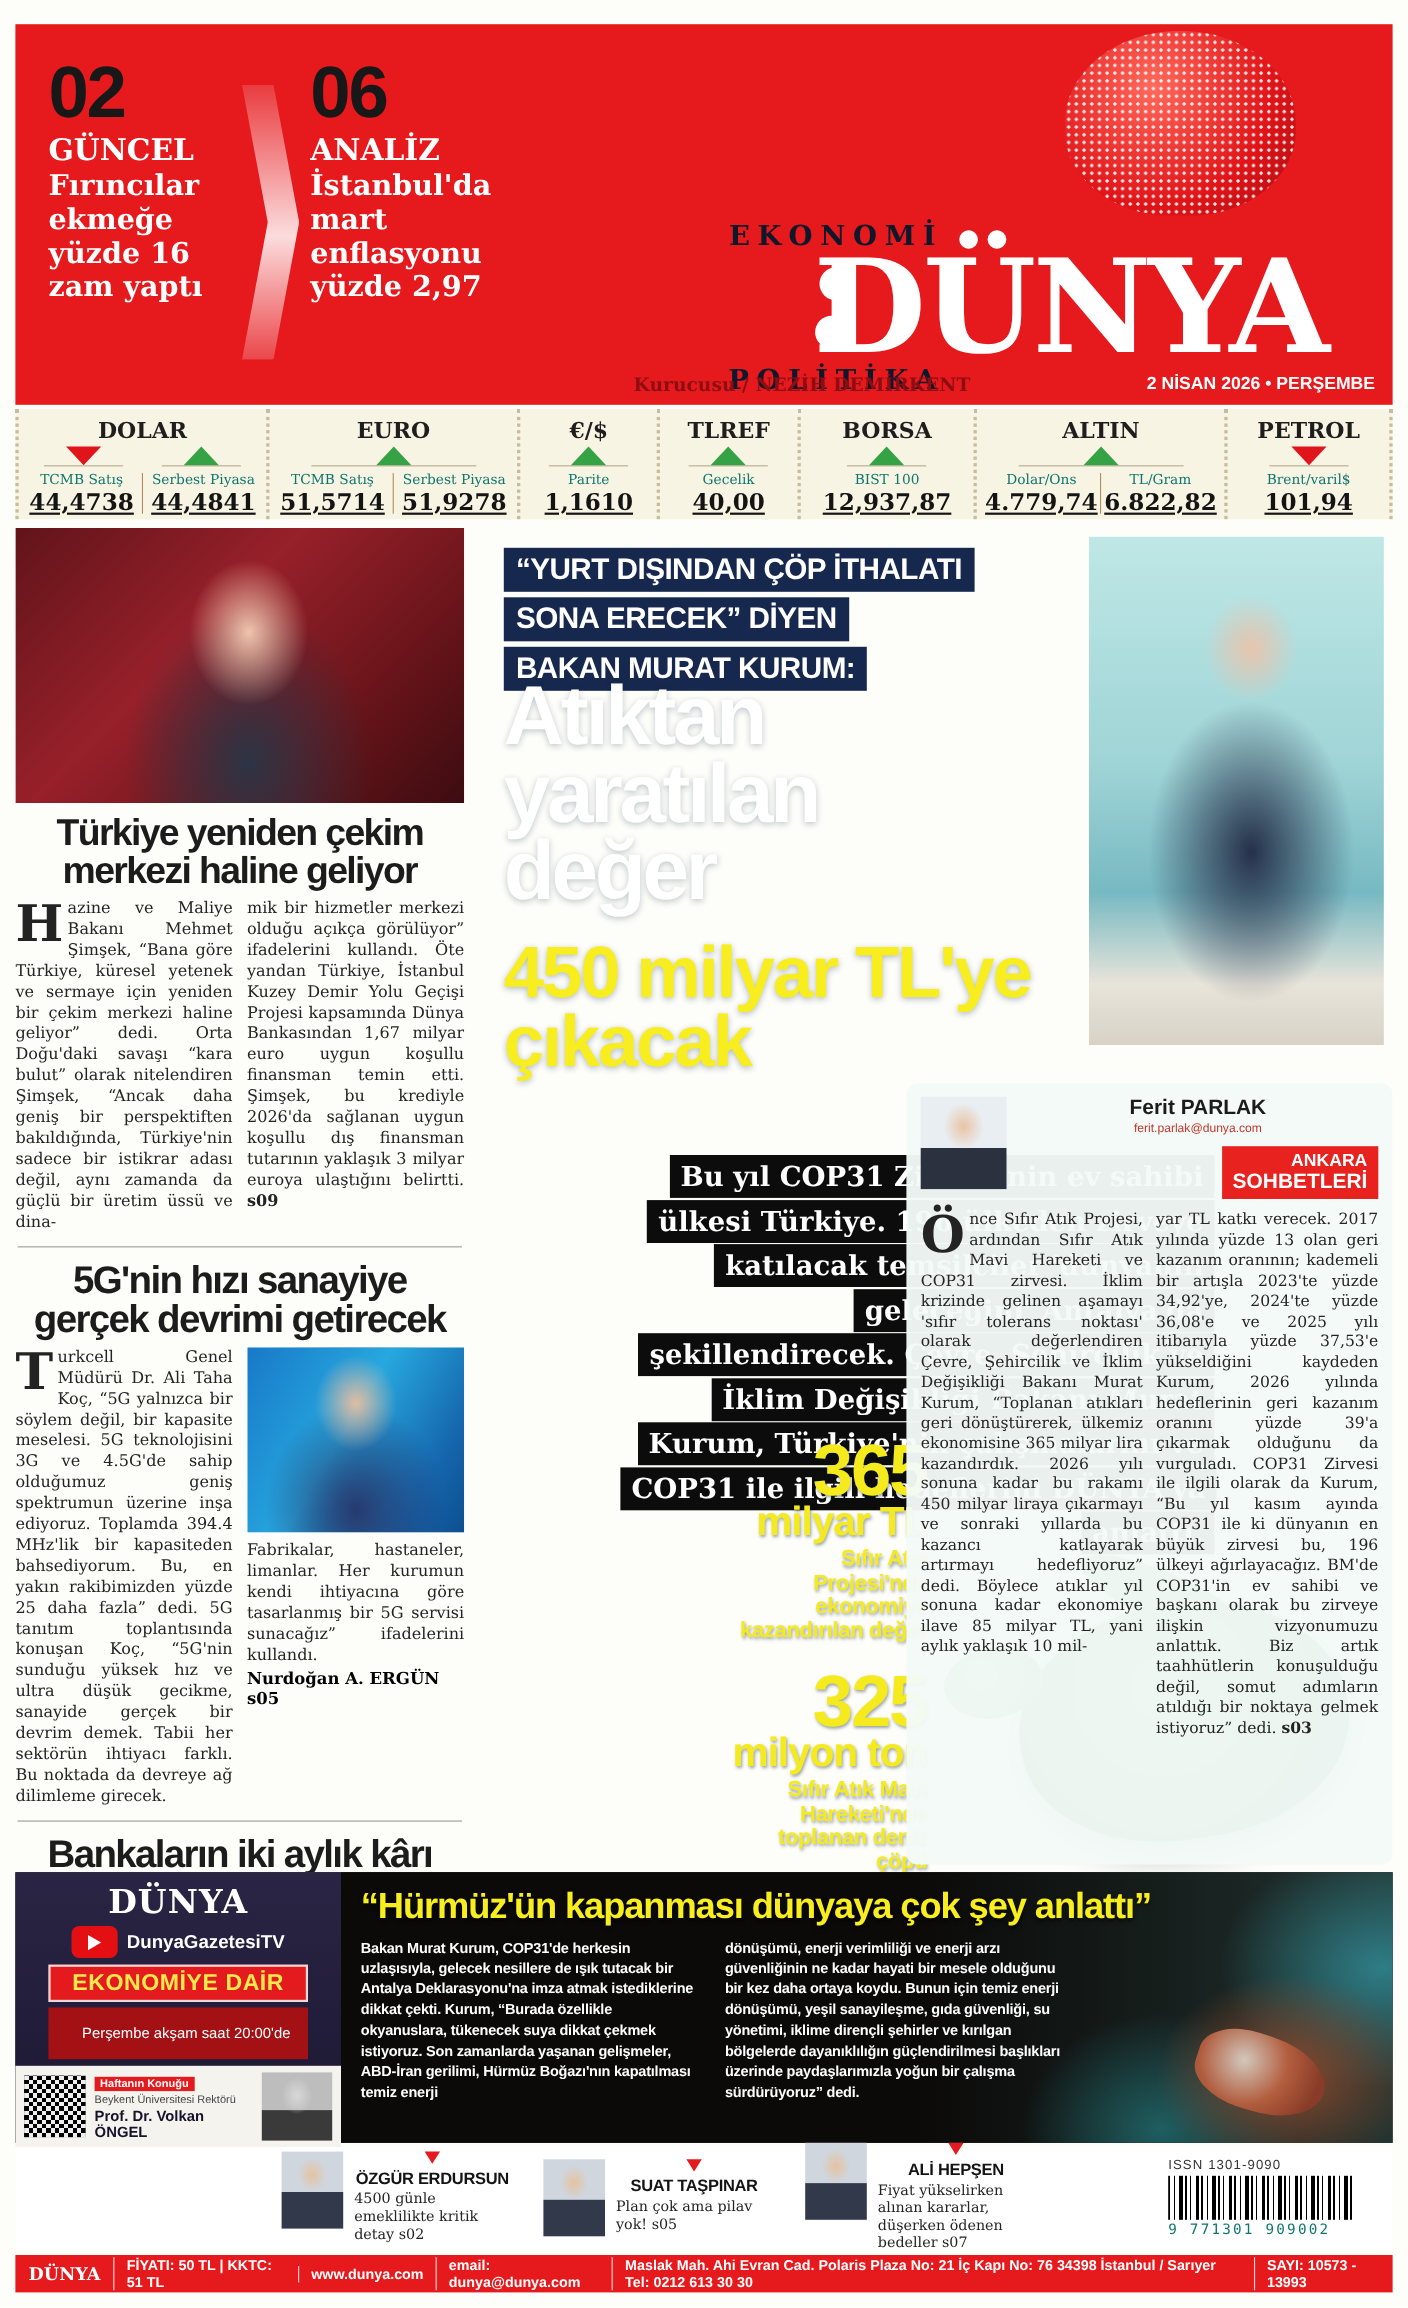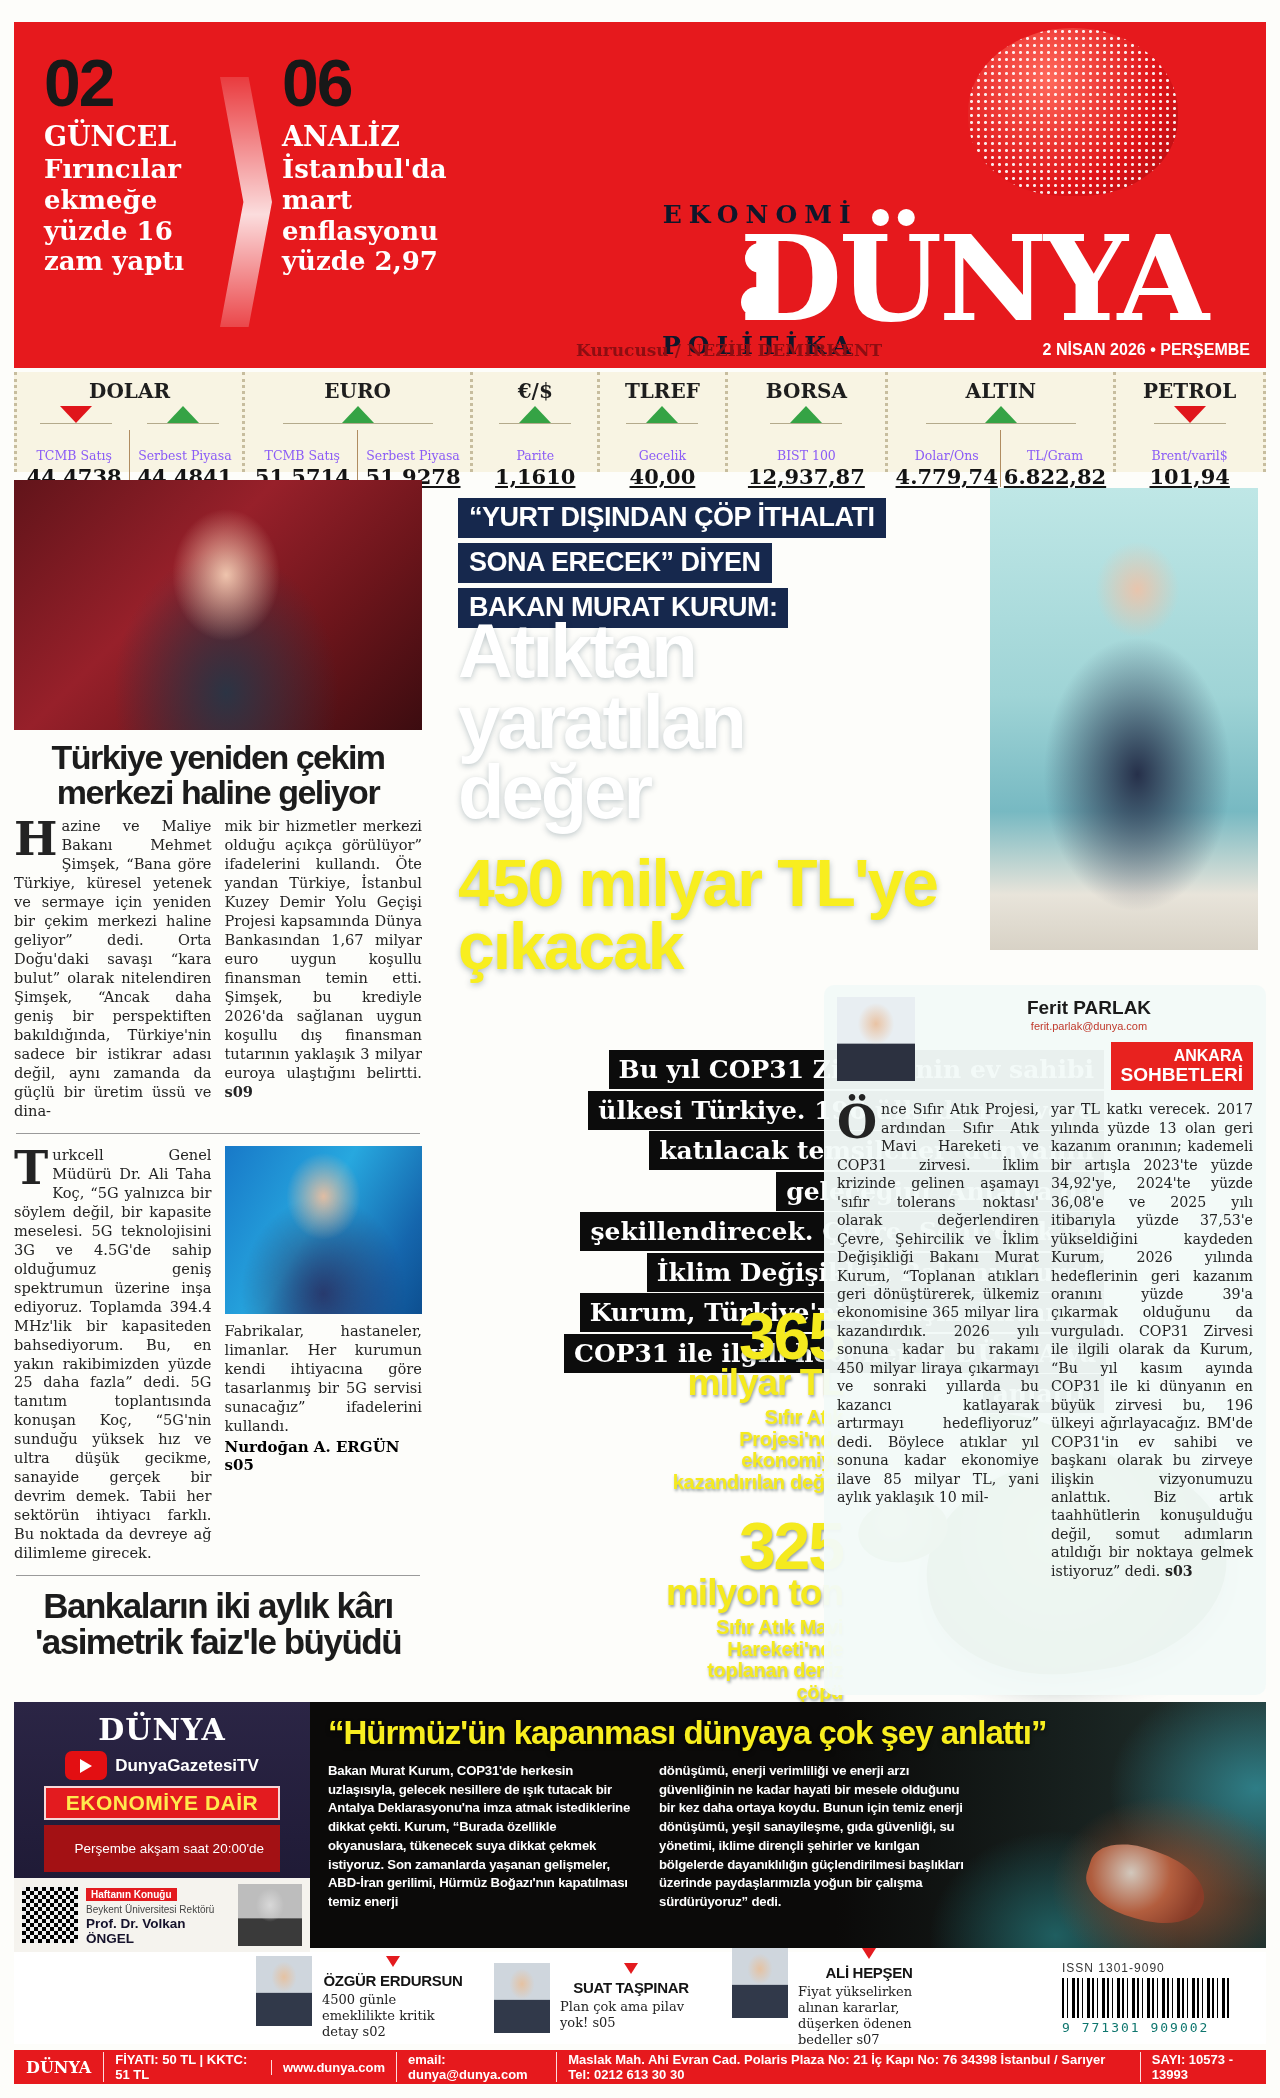--- a/index.html
+++ b/index.html
@@ -36,21 +36,21 @@
   .tcell { flex:1; border-right:3px dotted #c7bd9e; padding:7px 6px 4px; display:flex; flex-direction:column; align-items:center; }
   .tcell.w2 { flex:1.9; }
   .tname { font-family:"DejaVu Serif", serif; font-weight:700; font-size:20px; color:#1e1e1e; }
   .trow { display:flex; width:100%; justify-content:space-around; margin-top:3px; }
   .tind { width:72px; border-bottom:1px solid #b4aa8c; display:flex; justify-content:center; padding-bottom:0; }
   .tri { width:0; height:0; border-left:16px solid transparent; border-right:16px solid transparent; }
   .tri.up { border-bottom:17px solid #35a345; }
   .tri.down { border-top:17px solid #e0151b; }
   .tcols { display:flex; width:100%; justify-content:space-around; align-items:stretch; margin-top:4px; }
   .tcol { text-align:center; }
-  .tlabel { font-family:"DejaVu Serif", serif; font-size:12.5px; color:#8b5cf6;margin-top:20px; }
+  .tlabel { font-family:"DejaVu Serif", serif; font-size:12.5px; color:#0f766e; }
   .tval { font-family:"DejaVu Serif", serif; font-weight:700; font-size:21px; color:#141414; margin-top:1px;text-decoration:underline; }
   .tsep { width:1px; background:#b08c60; margin:2px 0; }
 
   
   .main { position:absolute; left:14px; right:14px; top:480px; height:1222px; display:flex; gap:14px; }
   .leftcol { width:408px; height:100%; overflow:hidden; }
 
   .photo1 { height:250px; background:
       radial-gradient(90px 110px at 52% 38%, rgba(245,205,180,.95), rgba(245,205,180,0) 60%),
       radial-gradient(150px 190px at 52% 85%, #2c3444, rgba(44,52,68,0) 75%),
@@ -332,20 +332,21 @@
   <div class="main">
 
     <div class="leftcol">
       <div class="photo1"></div>
       <div class="lh lh1">Türkiye yeniden çekim merkezi haline geliyor</div>
       <div class="cols2">
         <div class="btext"><span class="dropcap">H</span><span>azine ve Maliye Bakanı Mehmet Şimşek, “Bana göre Türkiye, küresel yetenek ve sermaye için yeniden bir çekim merkezi haline geliyor” dedi. Orta Doğu'daki savaşı “kara bulut” olarak nitelendiren Şimşek, “Ancak daha geniş bir perspektiften bakıldığında, Türkiye'nin sadece bir istikrar adası değil, aynı zamanda da güçlü bir üretim üssü ve dina-</span></div>
         <div class="btext"><span>mik bir hizmetler merkezi olduğu açıkça görülüyor” ifadelerini kullandı. Öte yandan Türkiye, İstanbul Kuzey Demir Yolu Geçişi Projesi kapsamında Dünya Bankasından 1,67 milyar euro uygun koşullu finansman temin etti. Şimşek, bu krediyle 2026'da sağlanan uygun koşullu dış finansman tutarının yaklaşık 3 milyar euroya ulaştığını belirtti.</span> <span class="pageref">s09</span></div>
       </div>
       <div class="ldiv"></div>
+      <div class="lh lh2">5G'nin hızı sanayiye gerçek devrimi getirecek</div>
       <div class="cols2">
         <div class="btext"><span class="dropcap">T</span><span>urkcell Genel Müdürü Dr. Ali Taha Koç, “5G yalnızca bir söylem değil, bir kapasite meselesi. 5G teknolojisini 3G ve 4.5G'de sahip olduğumuz geniş spektrumun üzerine inşa ediyoruz. Toplamda 394.4 MHz'lik bir kapasiteden bahsediyorum. Bu, en yakın rakibimizden yüzde 25 daha fazla” dedi. 5G tanıtım toplantısında konuşan Koç, “5G'nin sunduğu yüksek hız ve ultra düşük gecikme, sanayide gerçek bir devrim demek. Tabii her sektörün ihtiyacı farklı. Bu noktada da devreye ağ dilimleme girecek.</span></div>
         <div>
           <div class="photo2"></div>
           <div class="btext" style="margin-top:8px;"><span>Fabrikalar, hastaneler, limanlar. Her kurumun kendi ihtiyacına göre tasarlanmış bir 5G servisi sunacağız” ifadelerini kullandı.</span></div>
           <div class="sigline">Nurdoğan A. ERGÜN s05</div>
         </div>
       </div>
       <div class="ldiv"></div>
       <div class="lh lh3">Bankaların iki aylık kârı 'asimetrik faiz'le büyüdü</div>

